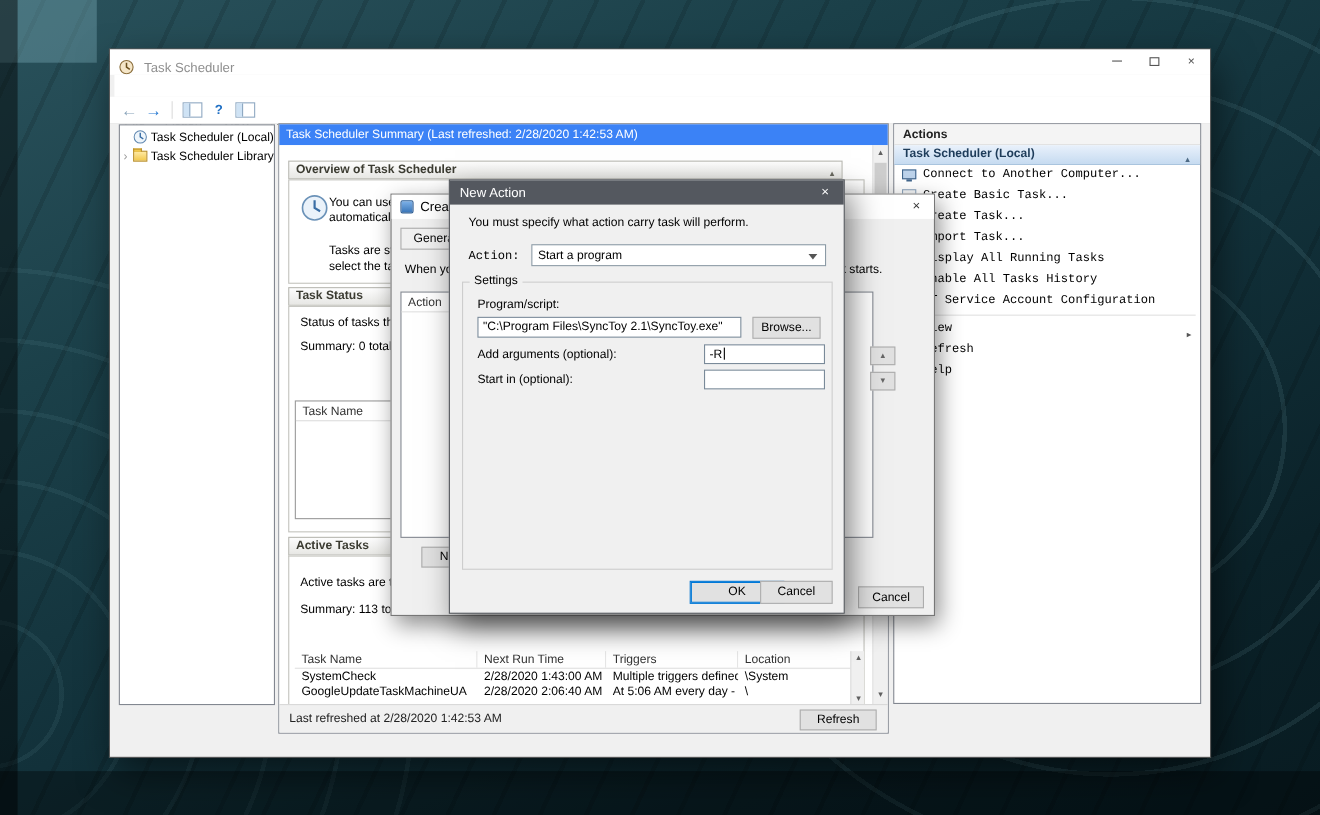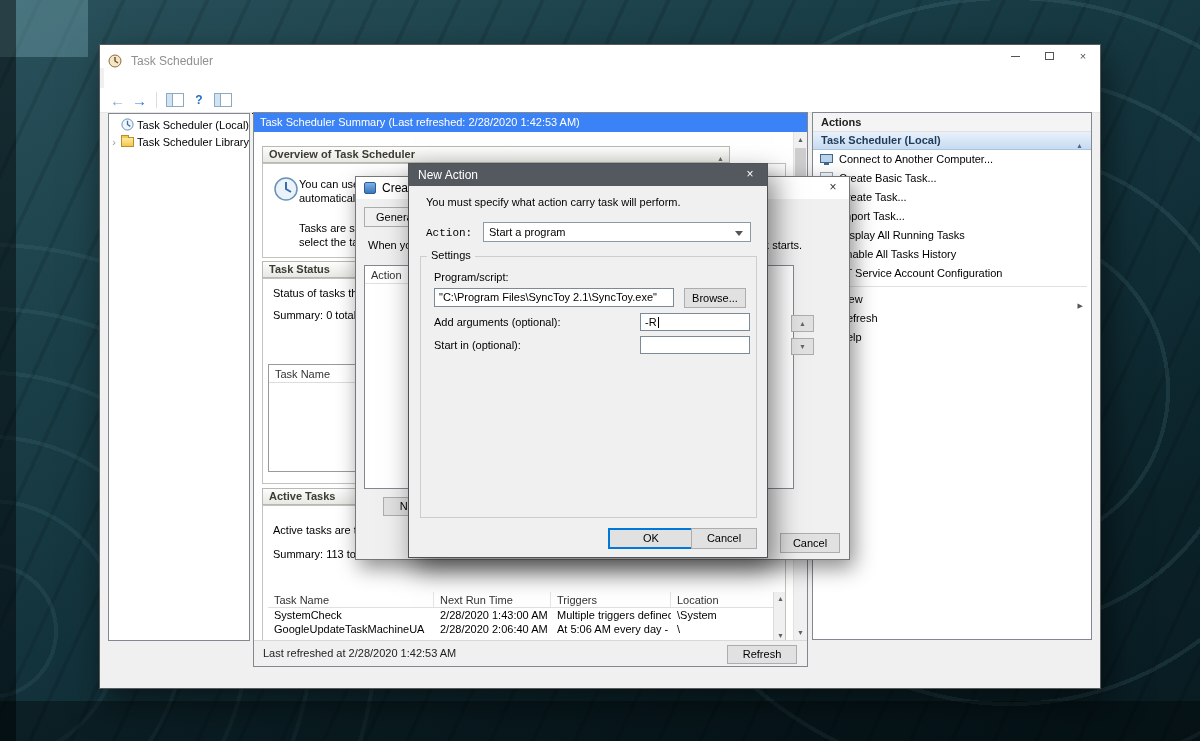--- a/index.html
+++ b/index.html
@@ -54,21 +54,21 @@
     border:1px solid #b98f2a; margin:0 3px 0 2px; position:relative; flex:0 0 auto; }
   .folder-ico::before { content:''; position:absolute; left:-1px; top:-3px; width:6px; height:2px;
     background:#f2c94c; border:1px solid #b98f2a; border-bottom:none; }
 
   
   .center-panel { position:absolute; left:153px; top:67px; width:555px; height:555px;
     background:#fff; border:1px solid #828790; }
   .summary-hdr { height:19px; background:#3b82f6; color:#fff; line-height:19px; padding-left:6px;
     white-space:nowrap; overflow:hidden; }
   .center-body { position:absolute; left:0; top:19px; right:14px; bottom:26px; background:#fff; overflow:hidden; }
-  .section-bar { position:absolute; left:8px; width:468px; height:17px;
+  .section-bar { position:absolute; left:8px; width:504px; height:17px;
     background:linear-gradient(#fdfdfd,#e7e7e4); border:1px solid #b9b9b2;
     font-weight:bold; color:#3c3c32; line-height:15px; padding-left:6px; }
   .section-arrow { position:absolute; right:5px; top:4px; font-size:7px; color:#6a6a60; }
   .section-box { position:absolute; left:8px; width:524px; background:#fff; border:1px solid #c3c3bd; overflow:hidden; }
   .ov-line { position:absolute; left:36px; white-space:nowrap; }
   .small-table { position:absolute; left:5px; top:85px; width:505px; height:108px; background:#fff; border:1px solid #9a9a9a; }
   .small-table-hdr { height:18px; line-height:18px; padding-left:6px; border-bottom:1px solid #dcdcdc; color:#333; }
 
   .tasks-table { position:absolute; left:5px; top:86px; width:519px; height:51px; background:#fff; }
   .tt-row { display:flex; height:14px; line-height:14px; white-space:nowrap; }
@@ -94,21 +94,21 @@
   .refresh-btn { position:absolute; right:10px; top:4px; width:70px; height:19px; line-height:17px; }
 
   
   .actions-panel { position:absolute; left:712px; top:67px; width:280px; height:528px;
     background:#fff; border:1px solid #828790; }
   .actions-hdr { height:19px; line-height:19px; font-weight:bold; padding-left:8px; color:#222;
     background:#f4f4f4; border-bottom:1px solid #e0e0e0; }
   .actions-group { height:18px; line-height:17px; font-weight:bold; padding-left:8px; color:#1e3c5a;
     background:linear-gradient(#e9f1fb,#c6dbf1); border-bottom:1px solid #a9c4de; position:relative; }
   .group-arrow { position:absolute; right:8px; top:5px; font-size:7px; color:#4d6a85; }
-  .action-item { height:19px; line-height:19px; padding-left:26px; position:relative; white-space:nowrap; overflow:hidden; }
+  .action-item { height:19px; line-height:19px; padding-left:26px; position:relative; white-space:nowrap; overflow:hidden;font-family:Liberation Mono, monospace; }
   .ai-ico { position:absolute; left:7px; top:3px; width:13px; height:12px;
     background:linear-gradient(#fbfbfb,#cfd8e2); border:1px solid #8fa6bd; }
   .ai-monitor { position:absolute; left:7px; top:4px; width:13px; height:9px;
     background:#bcd2ea; border:1px solid #41668c; }
   .ai-monitor::after { content:''; position:absolute; left:3px; bottom:-3px; width:5px; height:2px; background:#41668c; }
   .action-sep { height:1px; background:#e0e0e0; margin:3px 4px; }
   .submenu-arrow { position:absolute; right:8px; top:6px; font-size:7px; color:#555; }
 
   
   .input { background:#fff; border:1px solid #7a8a99; padding:2px 4px; line-height:13px;
@@ -147,21 +147,21 @@
     border-left:4px solid transparent; border-right:4px solid transparent; border-top:5px solid #555; }
   .na-group { position:absolute; left:11px; top:92px; width:337px; height:262px; border:1px solid #cdcdcd; }
   .na-group-label { position:absolute; left:6px; top:-8px; background:#f0f0f0; padding:0 4px; }
   .na-prog-label { position:absolute; left:13px; top:14px; }
   .na-prog-input { position:absolute; left:13px; top:31px; width:240px; height:19px; }
   .na-browse { position:absolute; left:263px; top:31px; width:62px; height:20px; line-height:18px; }
   .na-args-label { position:absolute; left:13px; top:59px; }
   .na-args-input { position:absolute; left:219px; top:56px; width:110px; height:18px; }
   .na-startin-label { position:absolute; left:13px; top:82px; }
   .na-startin-input { position:absolute; left:219px; top:79px; width:110px; height:18px; }
-  .na-ok { position:absolute; left:199px; top:364px; width:86px; height:21px; line-height:19px;
+  .na-ok { position:absolute; left:218px; top:364px; width:86px; height:21px; line-height:19px;
     border:1px solid #0078d7; box-shadow:inset 0 0 0 1px #0078d7; }
   .na-cancel { position:absolute; left:282px; top:364px; width:66px; height:21px; line-height:19px; }
 </style>
 </head>
 <body>
 
 <div class="desktop">
   <div class="bg-stripes"></div>
   <div class="bg-arcs"></div>
   <div class="bg-arcs2"></div>

